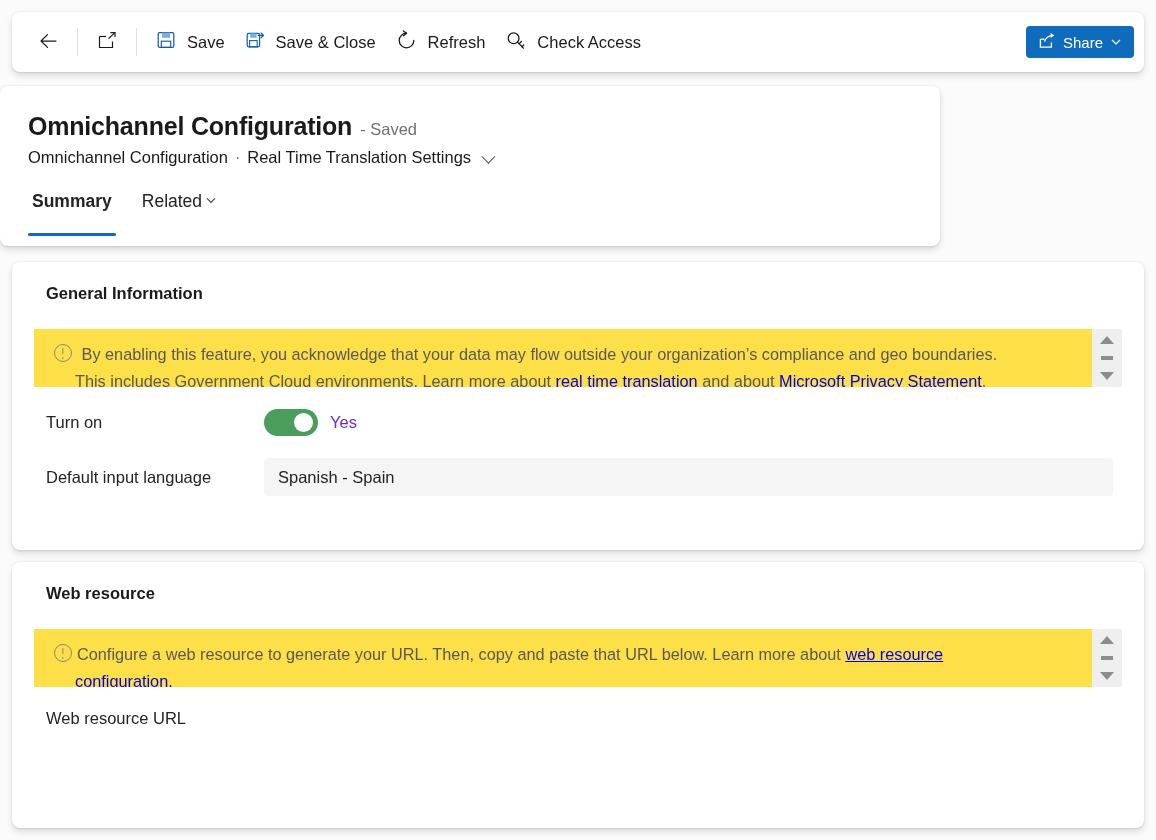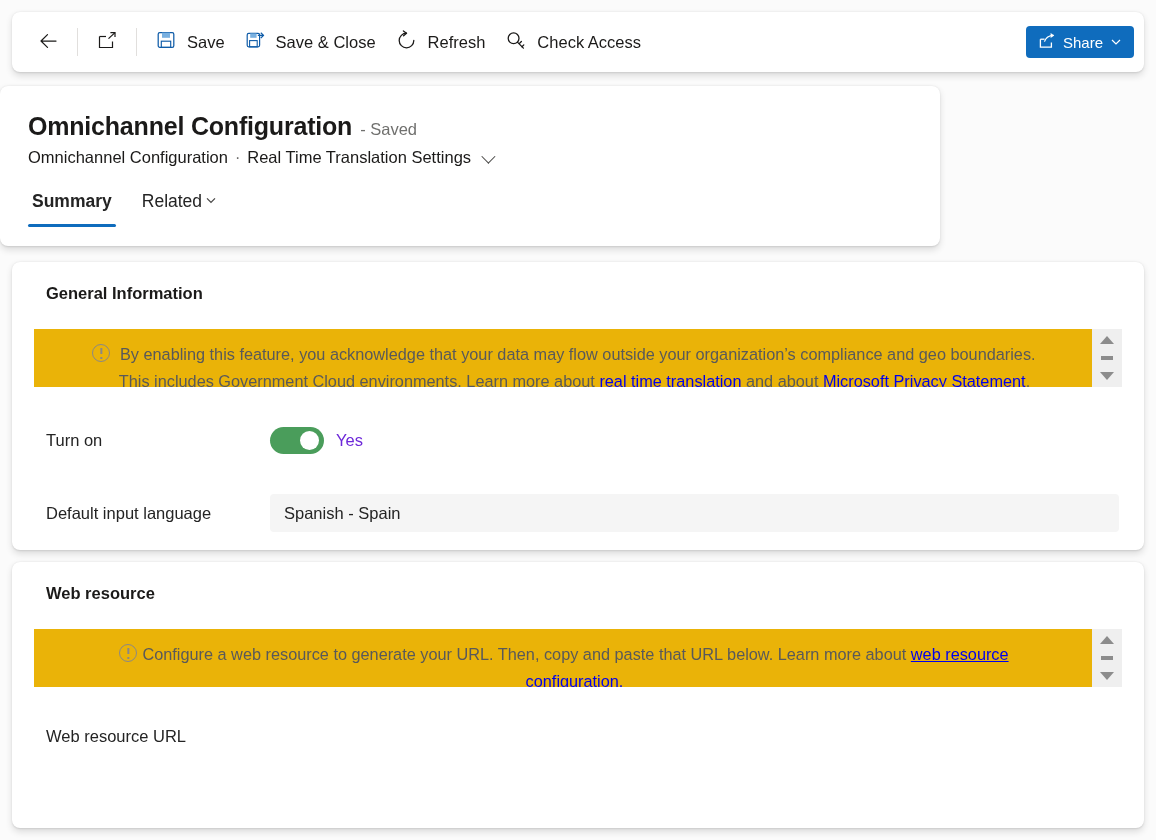--- a/index.html
+++ b/index.html
@@ -139,21 +139,21 @@
     margin-left: 4px;
   }
   .tabs {
     margin-top: 24px;
     display: flex;
     align-items: flex-start;
     gap: 22px;
   }
   .tab {
     position: relative;
-    padding: 0 4px 15px 4px;
+    padding: 0 4px 24px 4px;
     font-size: 17.5px;
     color: #242424;
     cursor: pointer;
   }
   .tab.active { font-weight: bold; }
   .tab.active::after {
     content: "";
     position: absolute;
     left: 0; right: 0;
     bottom: 0;
@@ -180,27 +180,26 @@
   .section-title {
     font-size: 16.5px;
     font-weight: bold;
     color: #1b1a19;
     margin: 2px 0 0 12px;
   }
 
   
   .notice {
     margin-top: 26px;
-    background: #eab308;
+    background: #fde047;
     display: flex;
     align-items: flex-start;
     position: relative;
     min-height: 58px;
     box-sizing: border-box;
-    text-align: center;
   }
   .notice-body {
     flex: 1 1 auto;
     padding: 12px 18px 12px 20px;
     font-size: 16.3px;
     line-height: 27px;
     color: #59595a;
     position: relative;
     overflow: hidden;
     box-sizing: border-box;
@@ -264,22 +263,21 @@
   .sb-thumb {
     width: 12px;
     height: 4px;
     background: #8c8c8c;
   }
 
   
   .field-row {
     display: flex;
     align-items: center;
-    margin-top: 40px;
-    gap: 6px;
+    margin-top: 22px;
   }
   .field-label {
     width: 230px;
     flex: 0 0 auto;
     padding-left: 12px;
     font-size: 16.5px;
     color: #242424;
     box-sizing: border-box;
   }
   .field-control { flex: 1 1 auto; }

